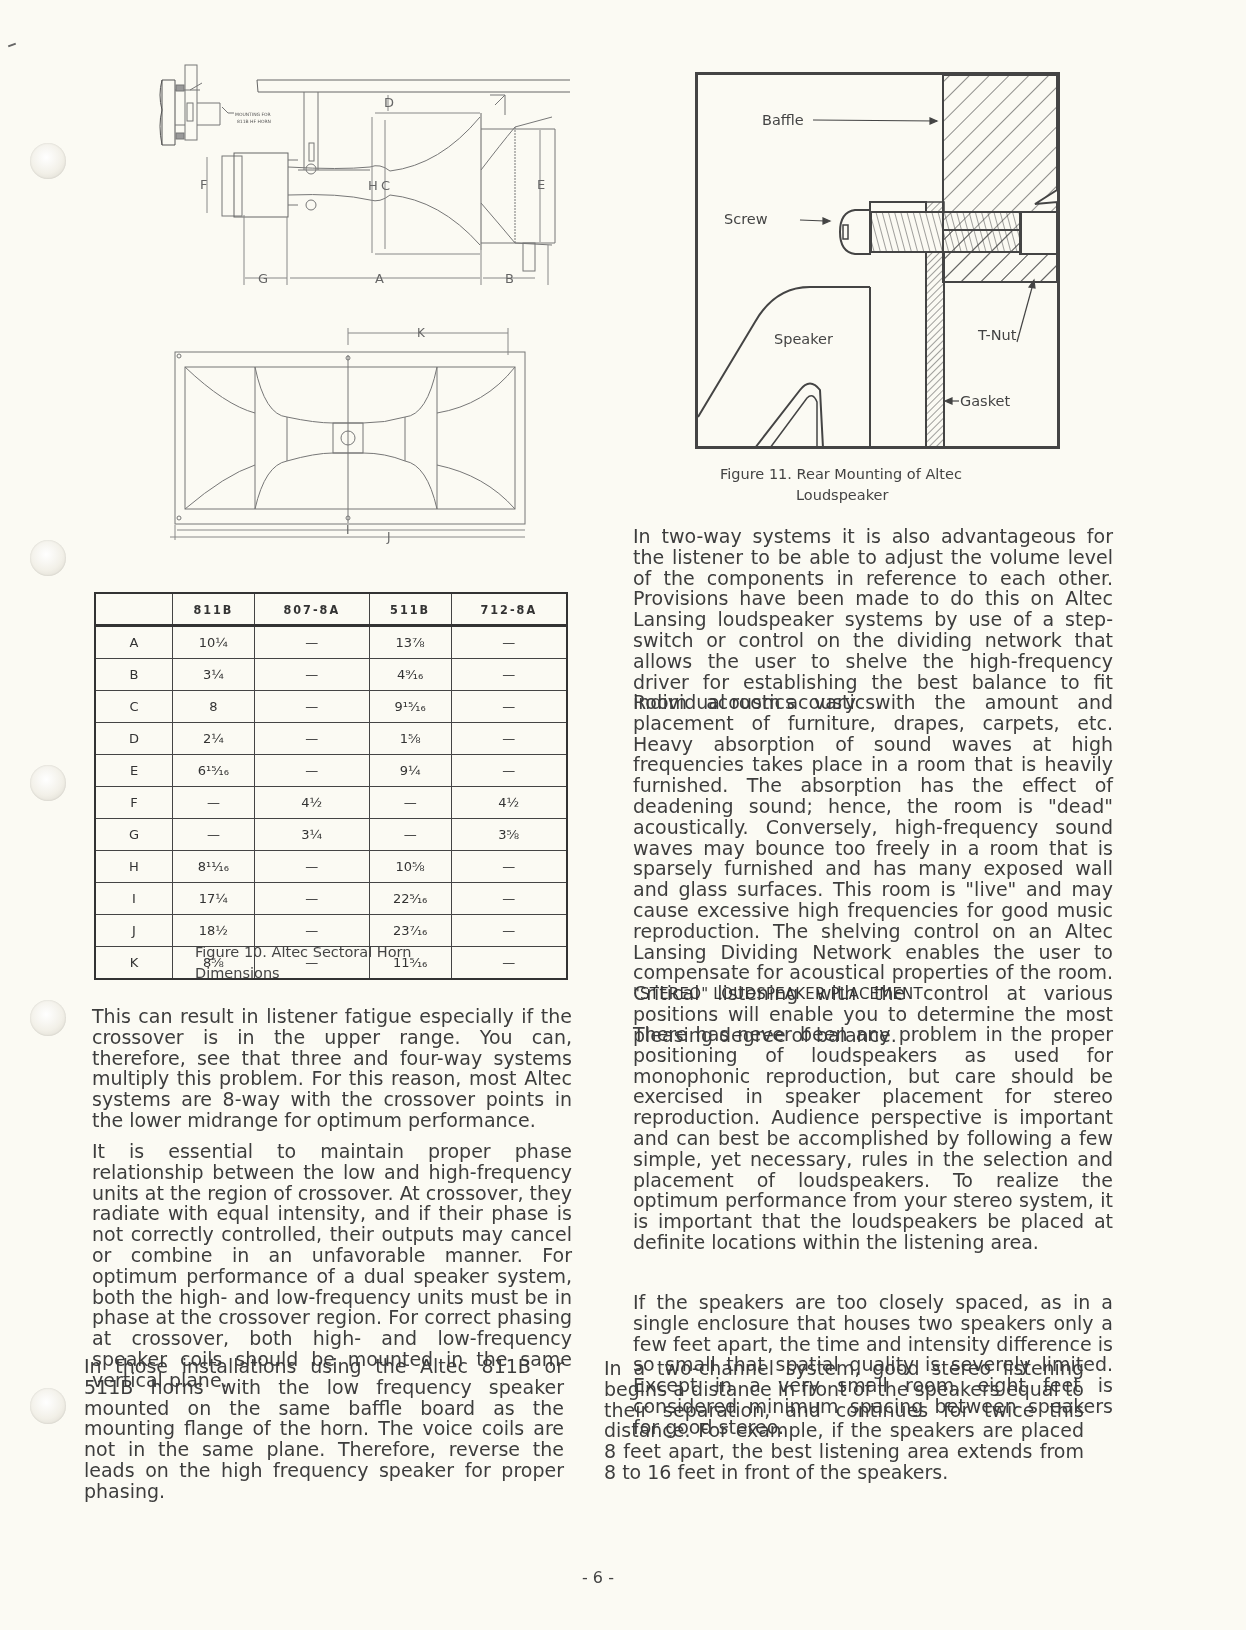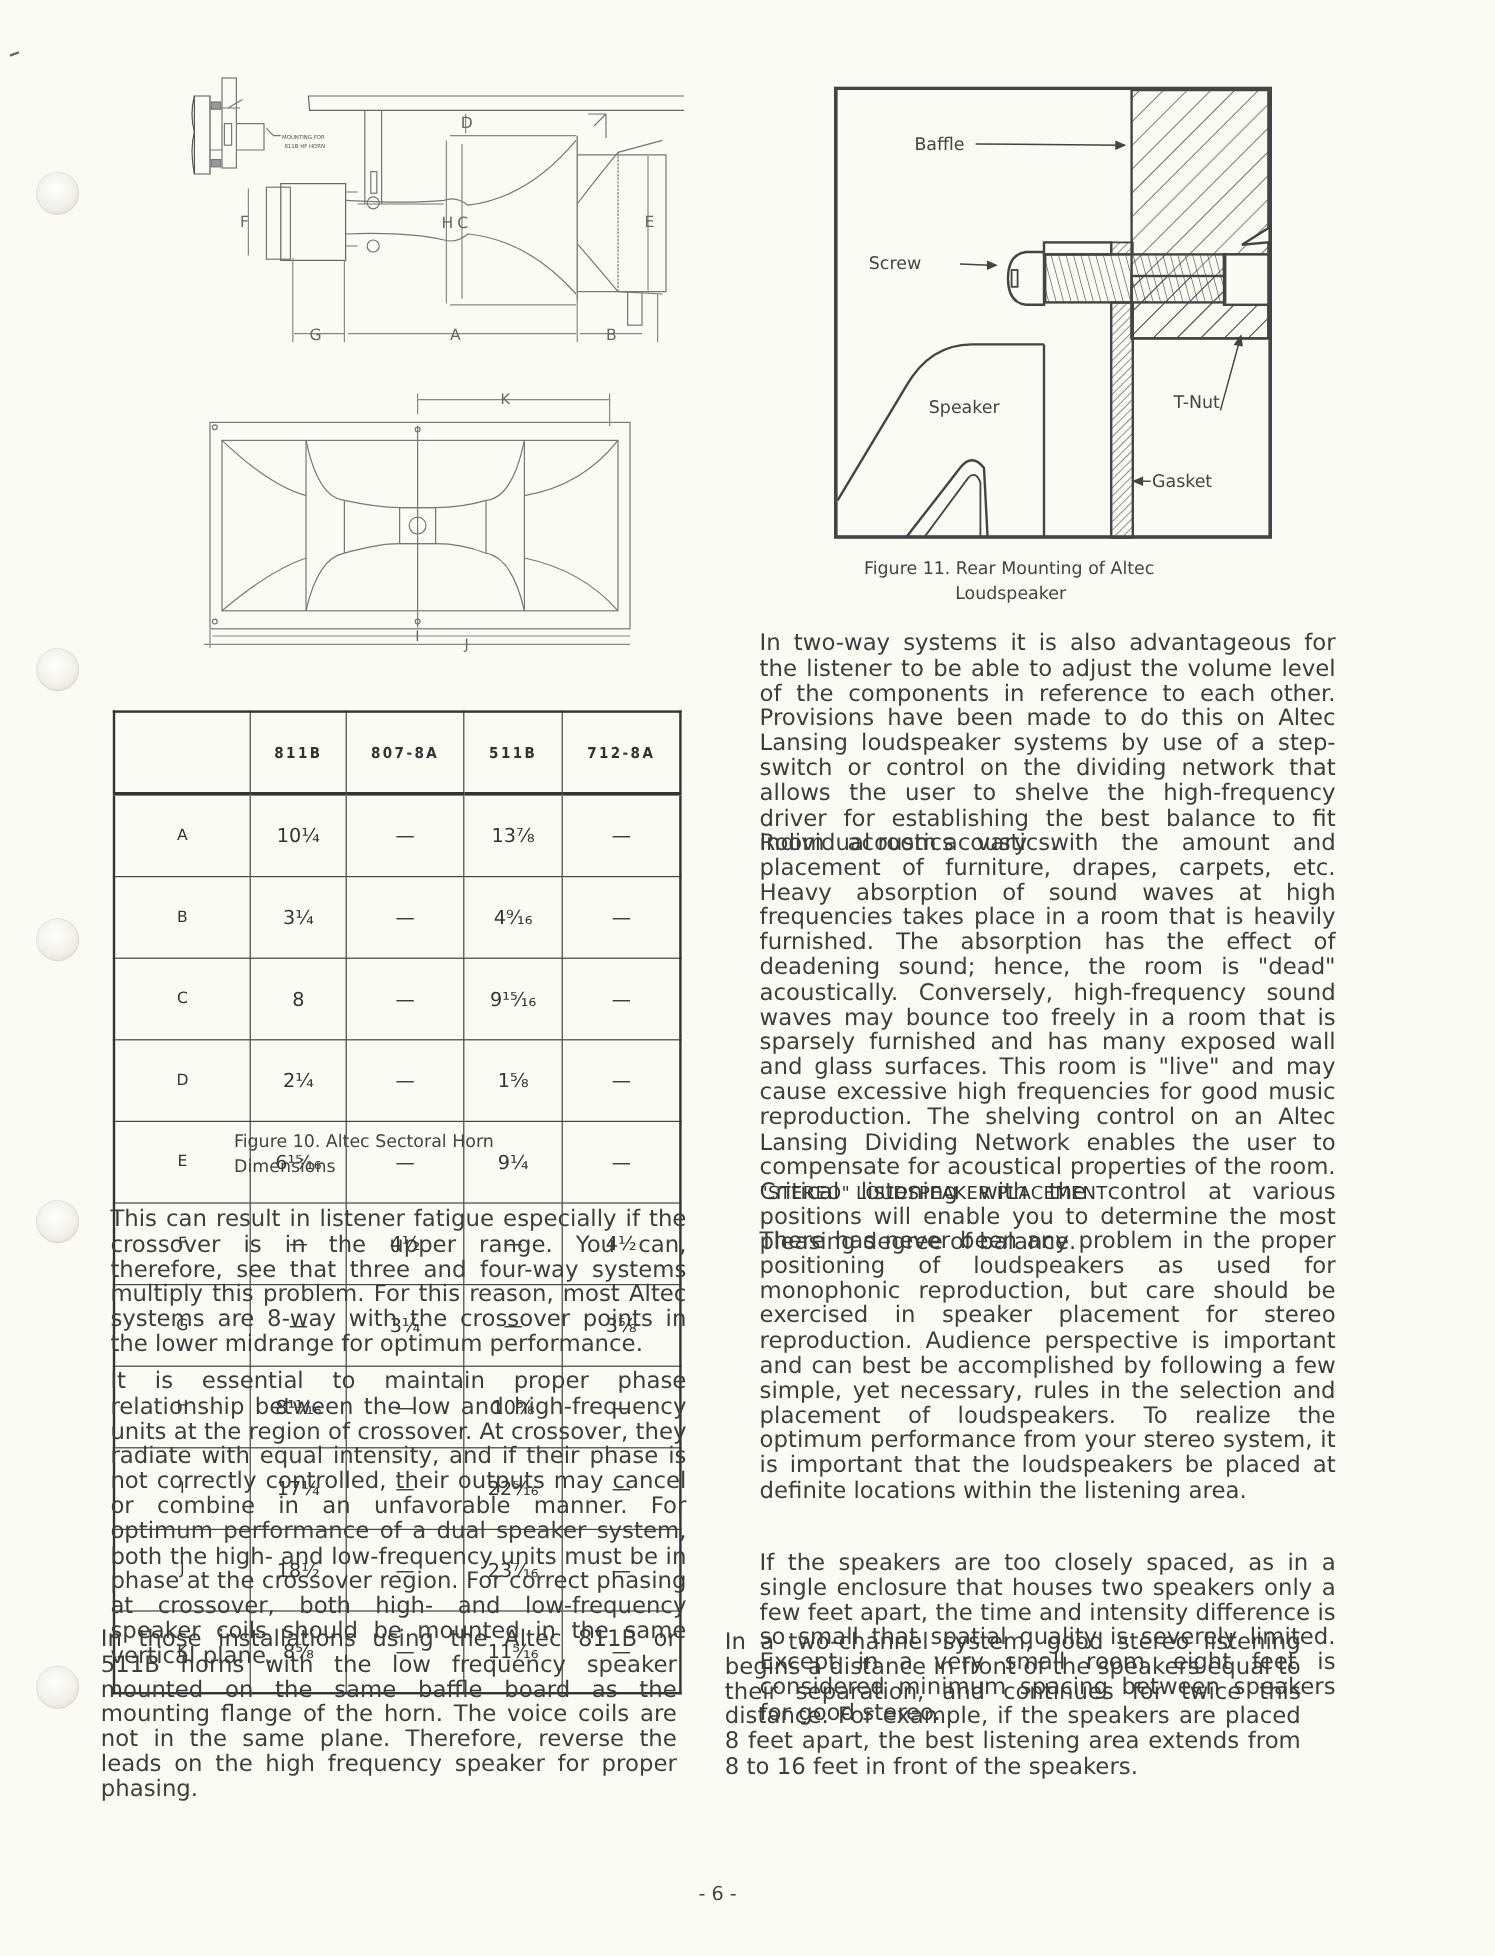--- a/index.html
+++ b/index.html
@@ -18,29 +18,29 @@
   .abs { position:absolute; }
   svg text { font-family:"DejaVu Sans", sans-serif; }
 
   
   .dim-table {
     position:absolute; left:94px; top:592px; width:474px;
     border-collapse:collapse; border:2px solid #333;
     font-size:13px; color:#333;
   }
   .dim-table th, .dim-table td {
-    border:1px solid #444; text-align:center; height:31px; padding:18px;
+    border:1px solid #444; text-align:center; height:31px; padding:0;
   }
   .dim-table th {
     font-family:"DejaVu Sans Condensed","DejaVu Sans", sans-serif;
     font-weight:bold; font-size:12.5px; letter-spacing:2px; height:30px;
     border-bottom:3px solid #333;
   }
   .dim-table td.row-label { width:76px; }
-  .dim-table td.val { font-size:16px; }
+  .dim-table td.val { font-size:13px; }
 
   .caption {
     position:absolute; font-size:14.5px; line-height:21px; color:#444;
   }
   .para {
     position:absolute; font-size:19px; line-height:20.8px; color:#3d3d3d;
     text-align:justify; text-align-last:left;
   }
   .heading {
     position:absolute; font-size:15px; color:#333; letter-spacing:0.2px;

